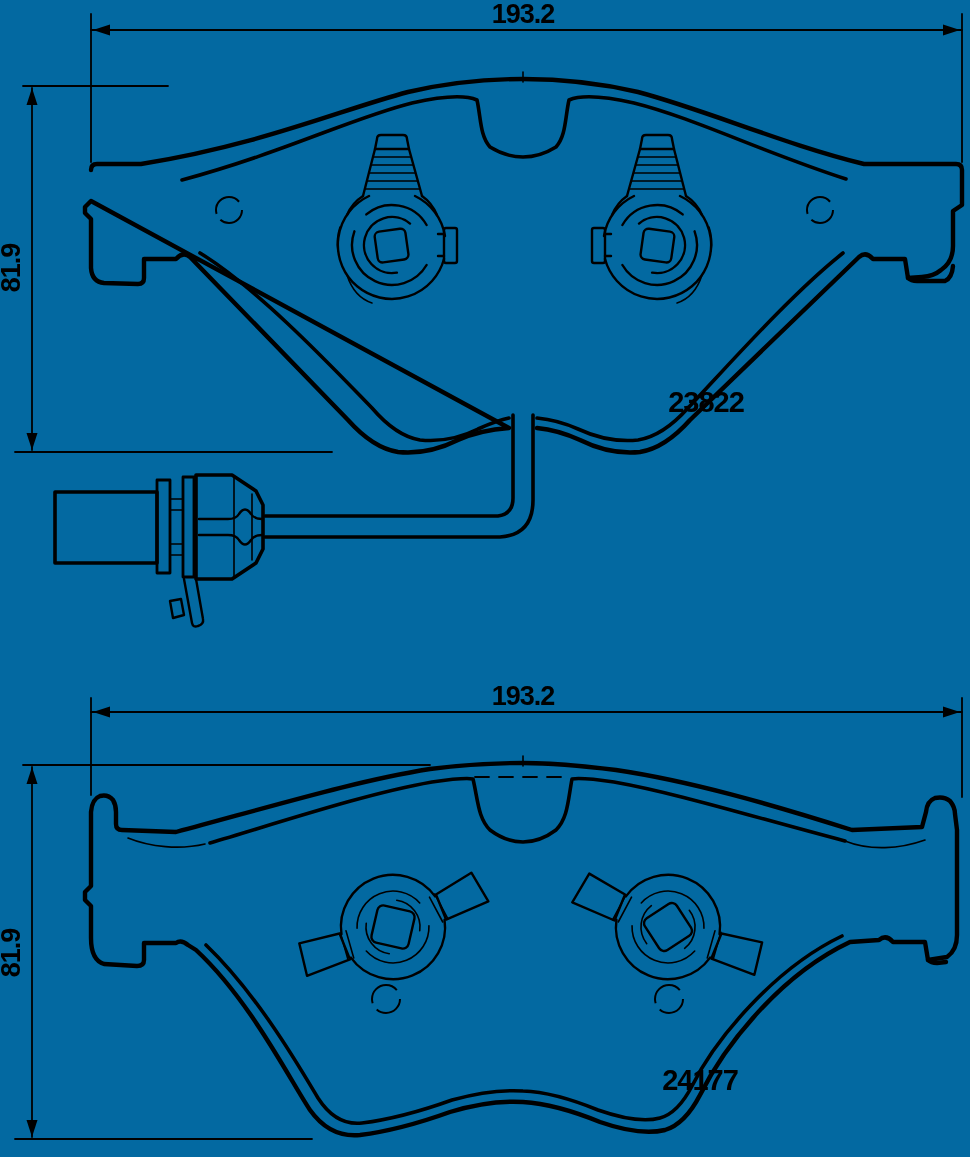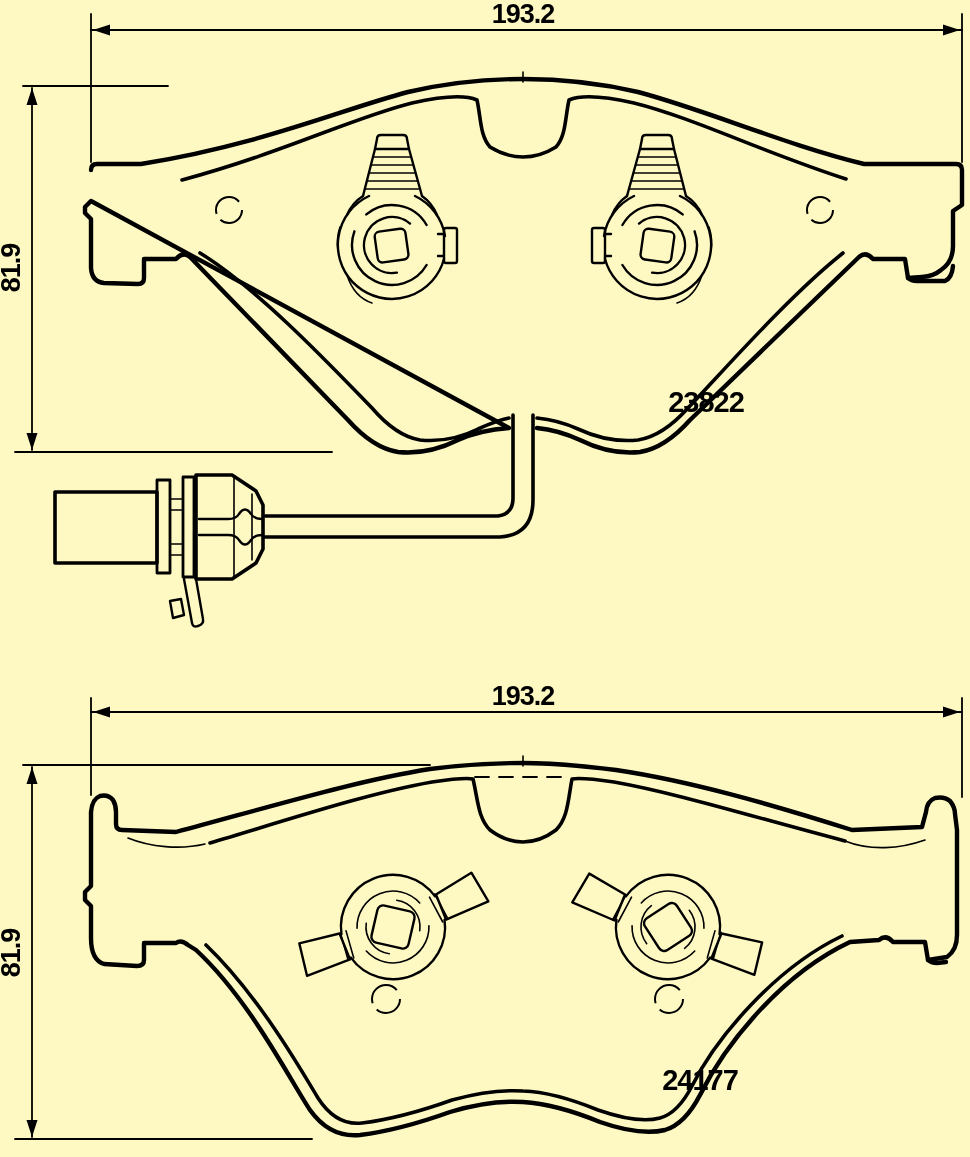--- a/index.html
+++ b/index.html
@@ -1,16 +1,16 @@
 <!DOCTYPE html>
 <html><head>
 <meta charset="utf-8">
 <style>
   html,body{margin:0;padding:0;background:#ffffff;}
-  .canvas{position:relative;width:970px;height:1157px;background:#fef9c3;overflow:hidden;
+  .canvas{position:relative;width:970px;height:1157px;background:#0369a1;overflow:hidden;
           font-family:"Liberation Sans",sans-serif;}
   svg{display:block;}
   .ln  {fill:none;stroke:#000;stroke-linecap:round;stroke-linejoin:round;}
   .w45 {stroke-width:4.4;}
   .w38 {stroke-width:3.6;}
   .w30 {stroke-width:2.8;}
   .w26 {stroke-width:2.4;}
   .w16 {stroke-width:1.6;}
   .dim {stroke-width:1.8;}
   .dash{stroke-dasharray:14 10;}

